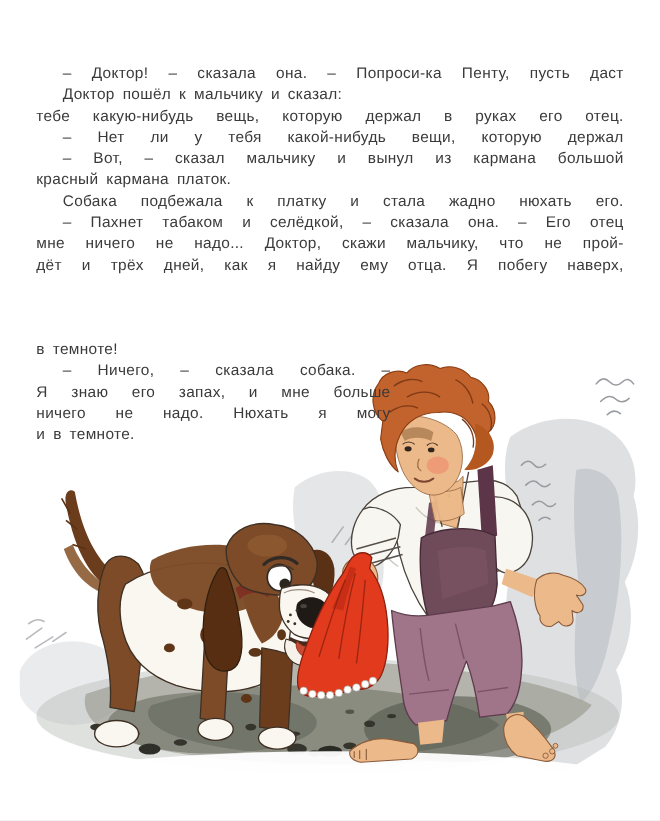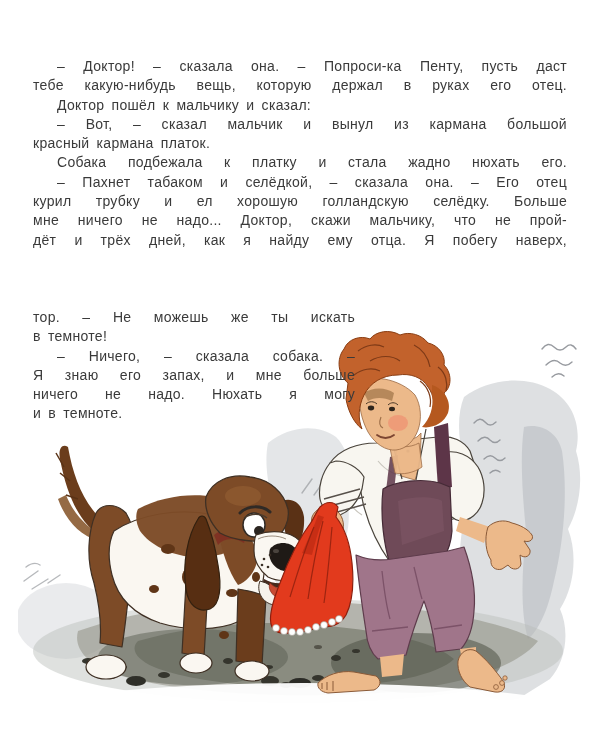--- a/index.html
+++ b/index.html
@@ -17,33 +17,32 @@
   .illustration{position:absolute;left:18px;top:330px;width:572px;height:392px;z-index:1;}
   .illustration svg{display:block;width:100%;height:100%;}
 </style>
 </head>
 <body>
 
 <div class="page">
 
   <div class="text-block text-full">
     <div class="ln ind">– Доктор! – сказала она. – Попроси-ка Пенту, пусть даст</div>
+    <div class="ln ind end">Доктор пошёл к мальчику и сказал:</div>
     <div class="ln">тебе какую-нибудь вещь, которую держал в руках его отец.</div>
-    <div class="ln ind end">Доктор пошёл к мальчику и сказал:</div>
-    <div class="ln ind">– Вот, – сказал мальчик и вынул из кармана большой</div>
+    <div class="ln ind">– Нет ли у тебя какой-нибудь вещи, которую держал</div>
+    <div class="ln ind">– Вот, – сказал мальчику и вынул из кармана большой</div>
     <div class="ln end">красный кармана платок.</div>
     <div class="ln ind">Собака подбежала к платку и стала жадно нюхать его.</div>
     <div class="ln ind">– Пахнет табаком и селёдкой, – сказала она. – Его отец</div>
-    <div class="ln">курил трубку и ел хорошую голландскую селёдку. Больше</div>
     <div class="ln">мне ничего не надо... Доктор, скажи мальчику, что не прой-</div>
     <div class="ln">дёт и трёх дней, как я найду ему отца. Я побегу наверх,</div>
   </div>
 
   <div class="text-block text-narrow">
-    <div class="ln">тор. – Не можешь же ты искать</div>
     <div class="ln end">в темноте!</div>
     <div class="ln ind">– Ничего, – сказала собака. –</div>
     <div class="ln">Я знаю его запах, и мне больше</div>
     <div class="ln">ничего не надо. Нюхать я могу</div>
     <div class="ln end">и в темноте.</div>
   </div>
 
   <div class="illustration">
     <svg viewBox="0 0 572 390" xmlns="http://www.w3.org/2000/svg">
 

